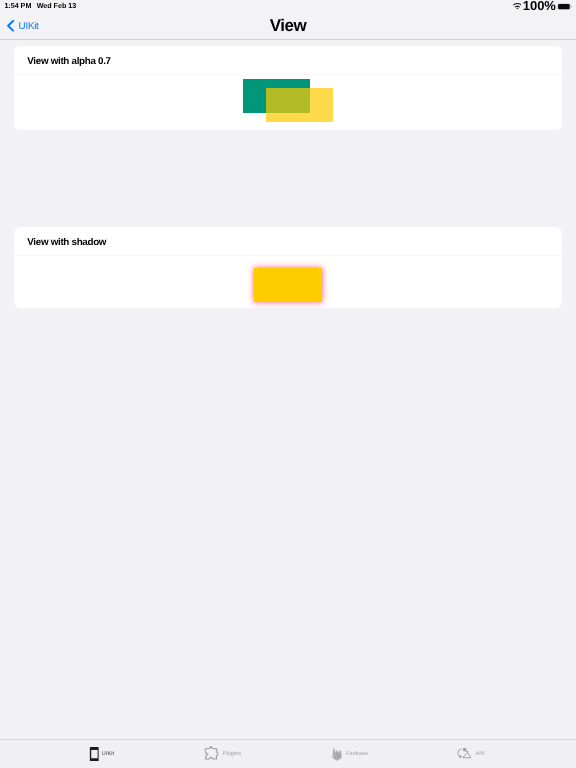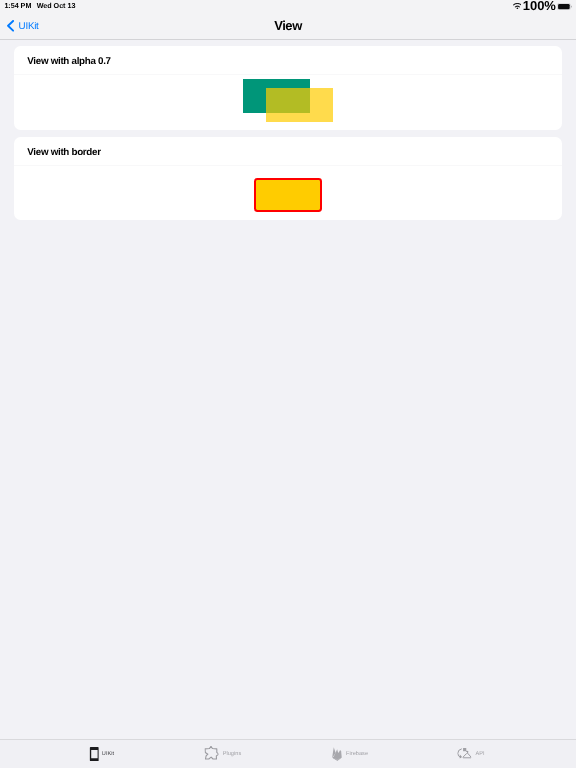--- a/index.html
+++ b/index.html
@@ -23,21 +23,21 @@
 
   
   .navbar{position:absolute;left:0;top:15px;width:576px;height:24.5px;
     background:#f3f3f5;box-sizing:border-box;}
   .navbar:after{content:"";position:absolute;left:0;bottom:0;width:576px;height:0.55px;background:#d3d3d6;}
   .nav-back{position:absolute;left:7.4px;top:-1.2px;height:24.5px;display:flex;align-items:center;gap:4.2px;
     color:#007aff;font-size:9.8px;letter-spacing:-0.25px;}
   .nav-back svg{display:block;}
   .nav-title{position:absolute;left:0;top:-1.4px;width:576px;height:24.5px;
     display:flex;align-items:center;justify-content:center;
-    font-size:13px;font-weight:bold;color:#000;letter-spacing:-0.45px;}
+    font-size:17px;font-weight:bold;color:#000;letter-spacing:-0.45px;}
 
   
   .content{position:absolute;left:0;top:40px;width:576px;bottom:29px;background:#f2f2f6;}
   .card{position:absolute;left:14px;width:548px;background:#fff;border-radius:6.5px;}
   .card-head{height:29px;position:relative;border-bottom:0.5px solid #f8f8f9;box-sizing:border-box;font-weight:bold;}
   .card-head span{position:absolute;left:13.3px;top:10.2px;}
   .card-head span{font-size:9.8px;color:#000;letter-spacing:-0.3px;}
   .sb-icon{display:flex;align-items:center;}
   .sb-icon svg{display:block;}
   .card-body{position:relative;}
@@ -57,21 +57,21 @@
   .tab.sel .tlabel{color:#4a4a4e;}
 </style>
 </head>
 <body>
 
 <div class="screen">
 
   <div class="statusbar">
     <div class="sb-left">
       <span>1:54 PM</span>
-      <span>Wed Oct 13</span>
+      <span>Wed Feb 13</span>
     </div>
     <div class="sb-right">
       <span class="sb-icon">
         <svg width="8.8" height="6.6" viewBox="0 0 19 14">
           <path d="M1.3 4.0A13.2 13.2 0 0 1 17.7 4.0" fill="none" stroke="#1c1c1e" stroke-width="2.4" stroke-linecap="round"></path>
           <path d="M5.1 8.2A8.0 8.0 0 0 1 13.9 8.2" fill="none" stroke="#1c1c1e" stroke-width="2.4" stroke-linecap="round"></path>
           <circle cx="9.5" cy="11.6" r="1.75" fill="#1c1c1e"></circle>
         </svg>
       </span>
       <span>100%</span>
@@ -102,29 +102,29 @@
     <section class="card" style="top:6px;height:83.5px;">
       <div class="card-head">
         <span>View with alpha 0.7</span>
       </div>
       <div class="card-body" style="height:55.5px;">
         <div class="rect" style="left: 228.8px; top: 4.4px; width: 67.2px; height: 33.4px; background: rgb(0, 150, 121);"></div>
         <div class="rect" style="left: 251.8px; top: 13.2px; width: 67.2px; height: 33.4px; background: rgb(255, 204, 0); opacity: 0.7;"></div>
       </div>
     </section>
 
-    <section class="card" style="top:96.5px;height:83px;">
+
+    <section class="card" style="top:187px;height:81.4px;">
       <div class="card-head">
-        <span>View with border</span>
+        <span>View with shadow</span>
       </div>
-      <div class="card-body" style="height:54.5px;">
-        <div class="rect" style="left: 240.2px; top: 12.5px; width: 67.5px; height: 34px; background: rgb(255, 204, 0); border: 2.3px solid rgb(255, 0, 0); box-sizing: border-box; border-radius: 3.4px;"></div>
+      <div class="card-body" style="height:53.4px;">
+        <div class="rect" style="left: 240px; top: 12px; width: 67.5px; height: 33.7px; background: rgb(255, 204, 0); box-shadow: rgba(255, 45, 75, 0.82) 0px 0px 6.2px 0px;"></div>
       </div>
     </section>
-
   </div>
 
   <div class="tabbar">
 
     <div class="tab sel" style="left:101.8px;gap:2.8px;">
       <span class="ticon" style="width:9.6px;height:14.1px;">
         <svg width="9.6" height="14.1" viewBox="0 0 96 141">
           <path d="M12 0 h72 a12 12 0 0 1 12 12 v117 a12 12 0 0 1 -12 12 h-72 a12 12 0 0 1 -12 -12 v-117 a12 12 0 0 1 12 -12 z
                    M16 30 h64 v82 h-64 z" fill="#1c1c1e" fill-rule="evenodd"></path>
         </svg>

